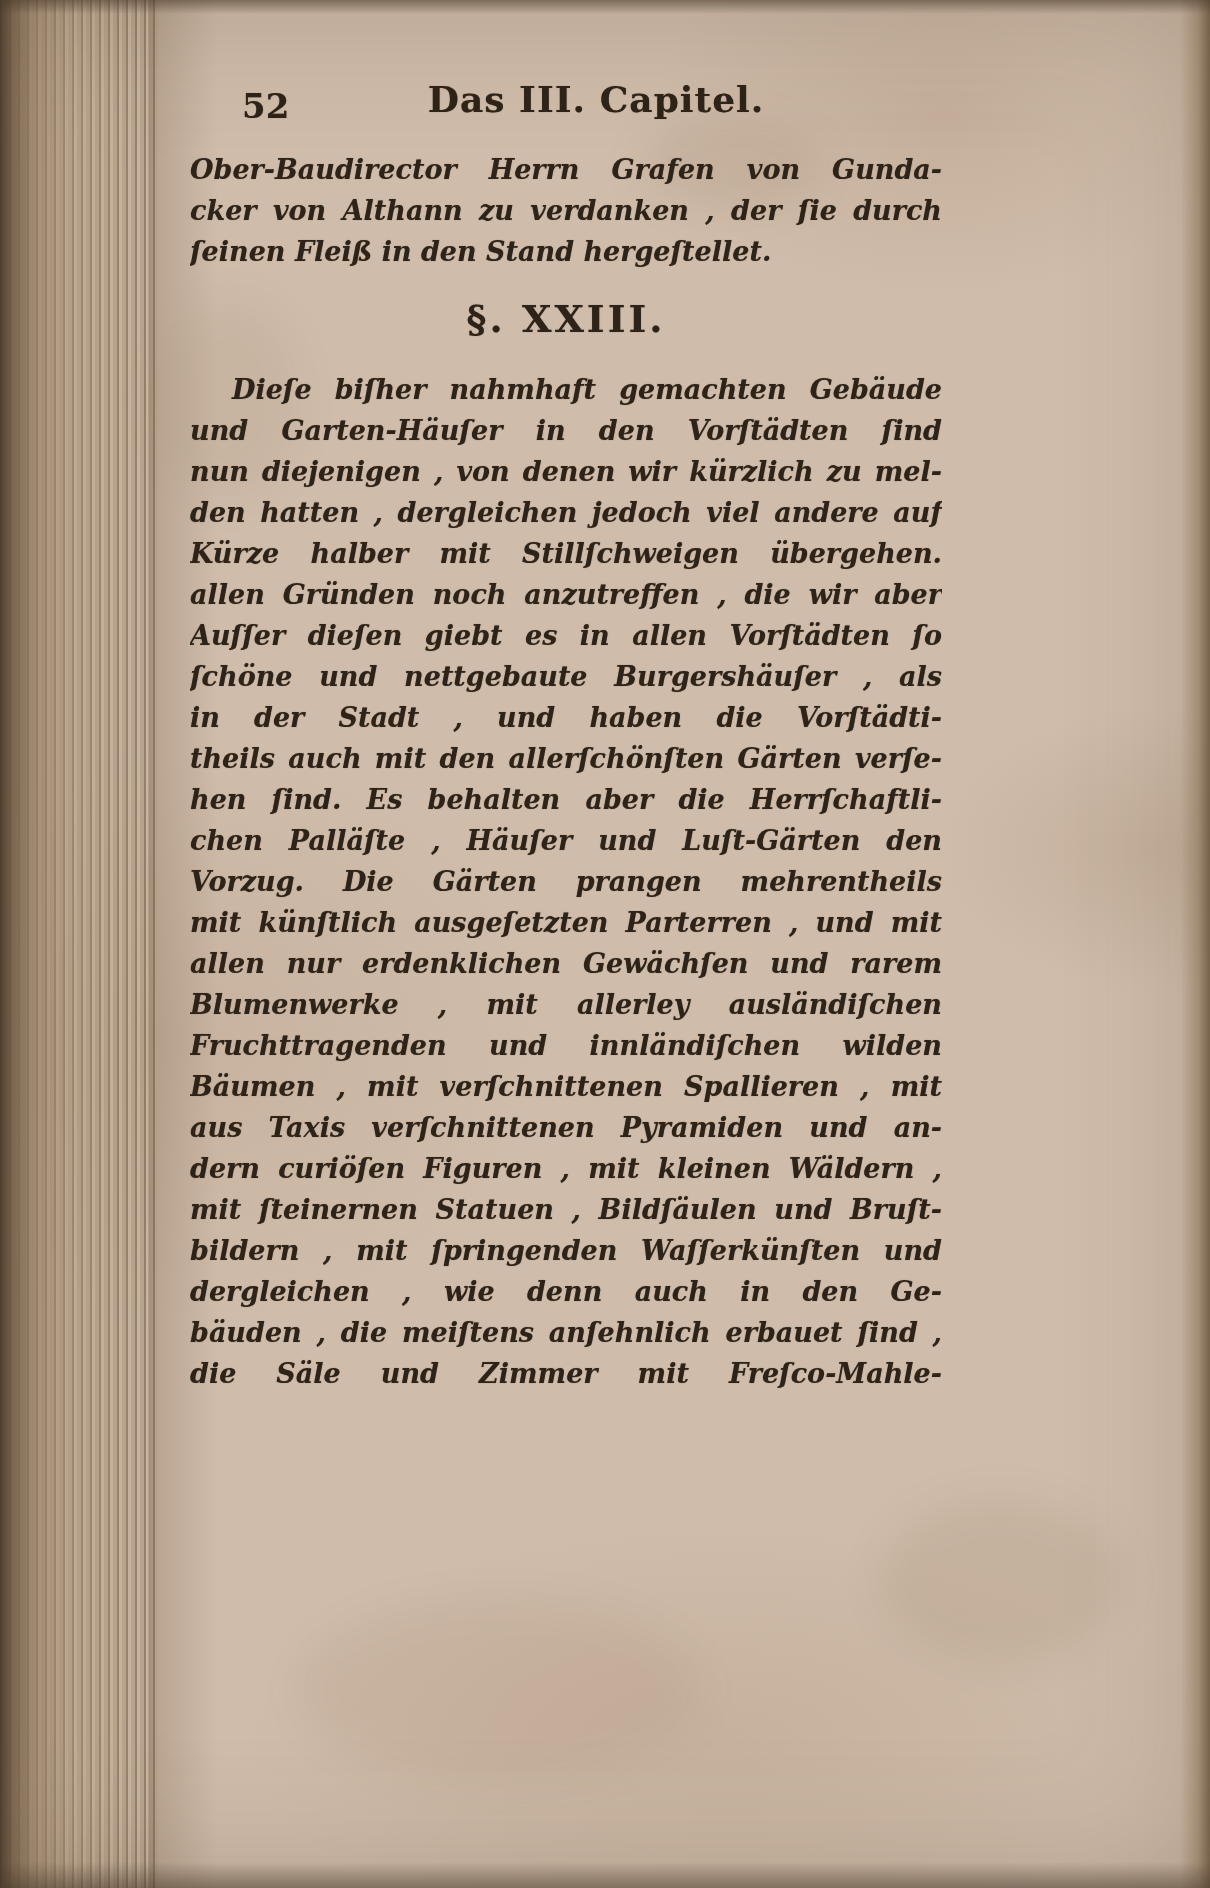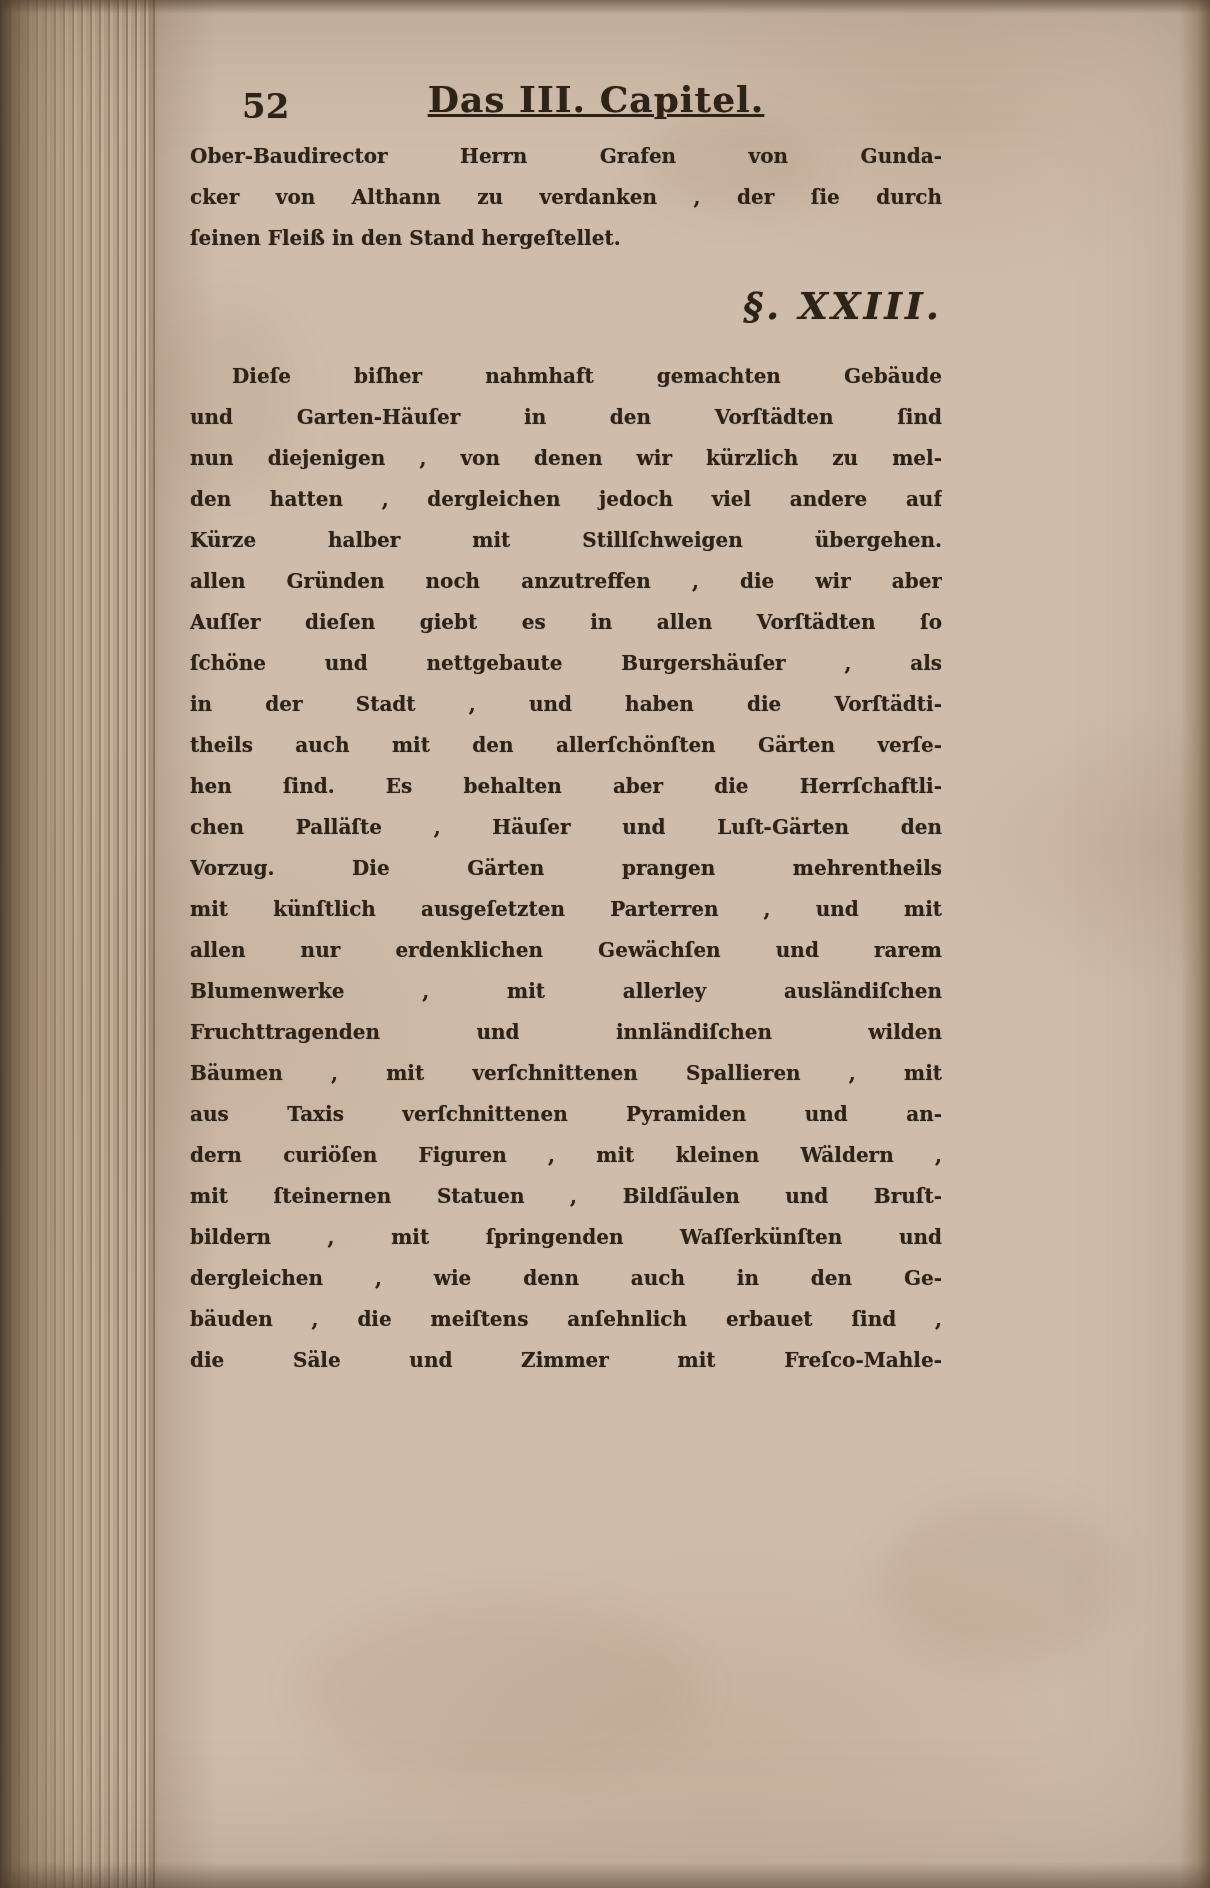--- a/index.html
+++ b/index.html
@@ -75,61 +75,60 @@
     position: absolute;
     left: 190px;
     top: 78px;
     width: 752px;
     color: #2e2318;
     text-shadow: 0 0 1px rgba(46,35,24,0.45);
   }
   .header-row {
     position: relative;
     height: 54px;
-    margin-bottom: 4px;
-    text-decoration: underline;
+    margin-bottom: 17px;
   }
   .page-number {
     position: absolute;
     left: 52px;
     top: 8px;
     font-size: 34px;
     font-weight: bold;
   }
   .running-title {
     text-align: center;
     font-size: 36px;
     font-weight: bold;
     letter-spacing: 1px;
     padding-left: 60px;
   }
   .para {
-    font-size: 20px;
+    font-size: 27px;
     font-weight: bold;
     line-height: 41px;
+    font-style: italic;
   }
   .line {
     text-align: justify;
     text-align-last: justify;
     height: 41px;
     overflow: hidden;
   }
   .line.last {
     text-align-last: left;
   }
   .line.indent {
     text-indent: 42px;
   }
   .section-heading {
-    text-align: right;
+    text-align: center;
     font-size: 38px;
     font-weight: bold;
     letter-spacing: 3px;
     margin: 24px 0 28px 0;
-    font-style: italic;
   }
   .catchword-line {
     text-align: right;
     padding-right: 70px;
     font-size: 27px;
     font-weight: bold;
     margin-top: 3px;
   }
   .stain {
     position: absolute;

